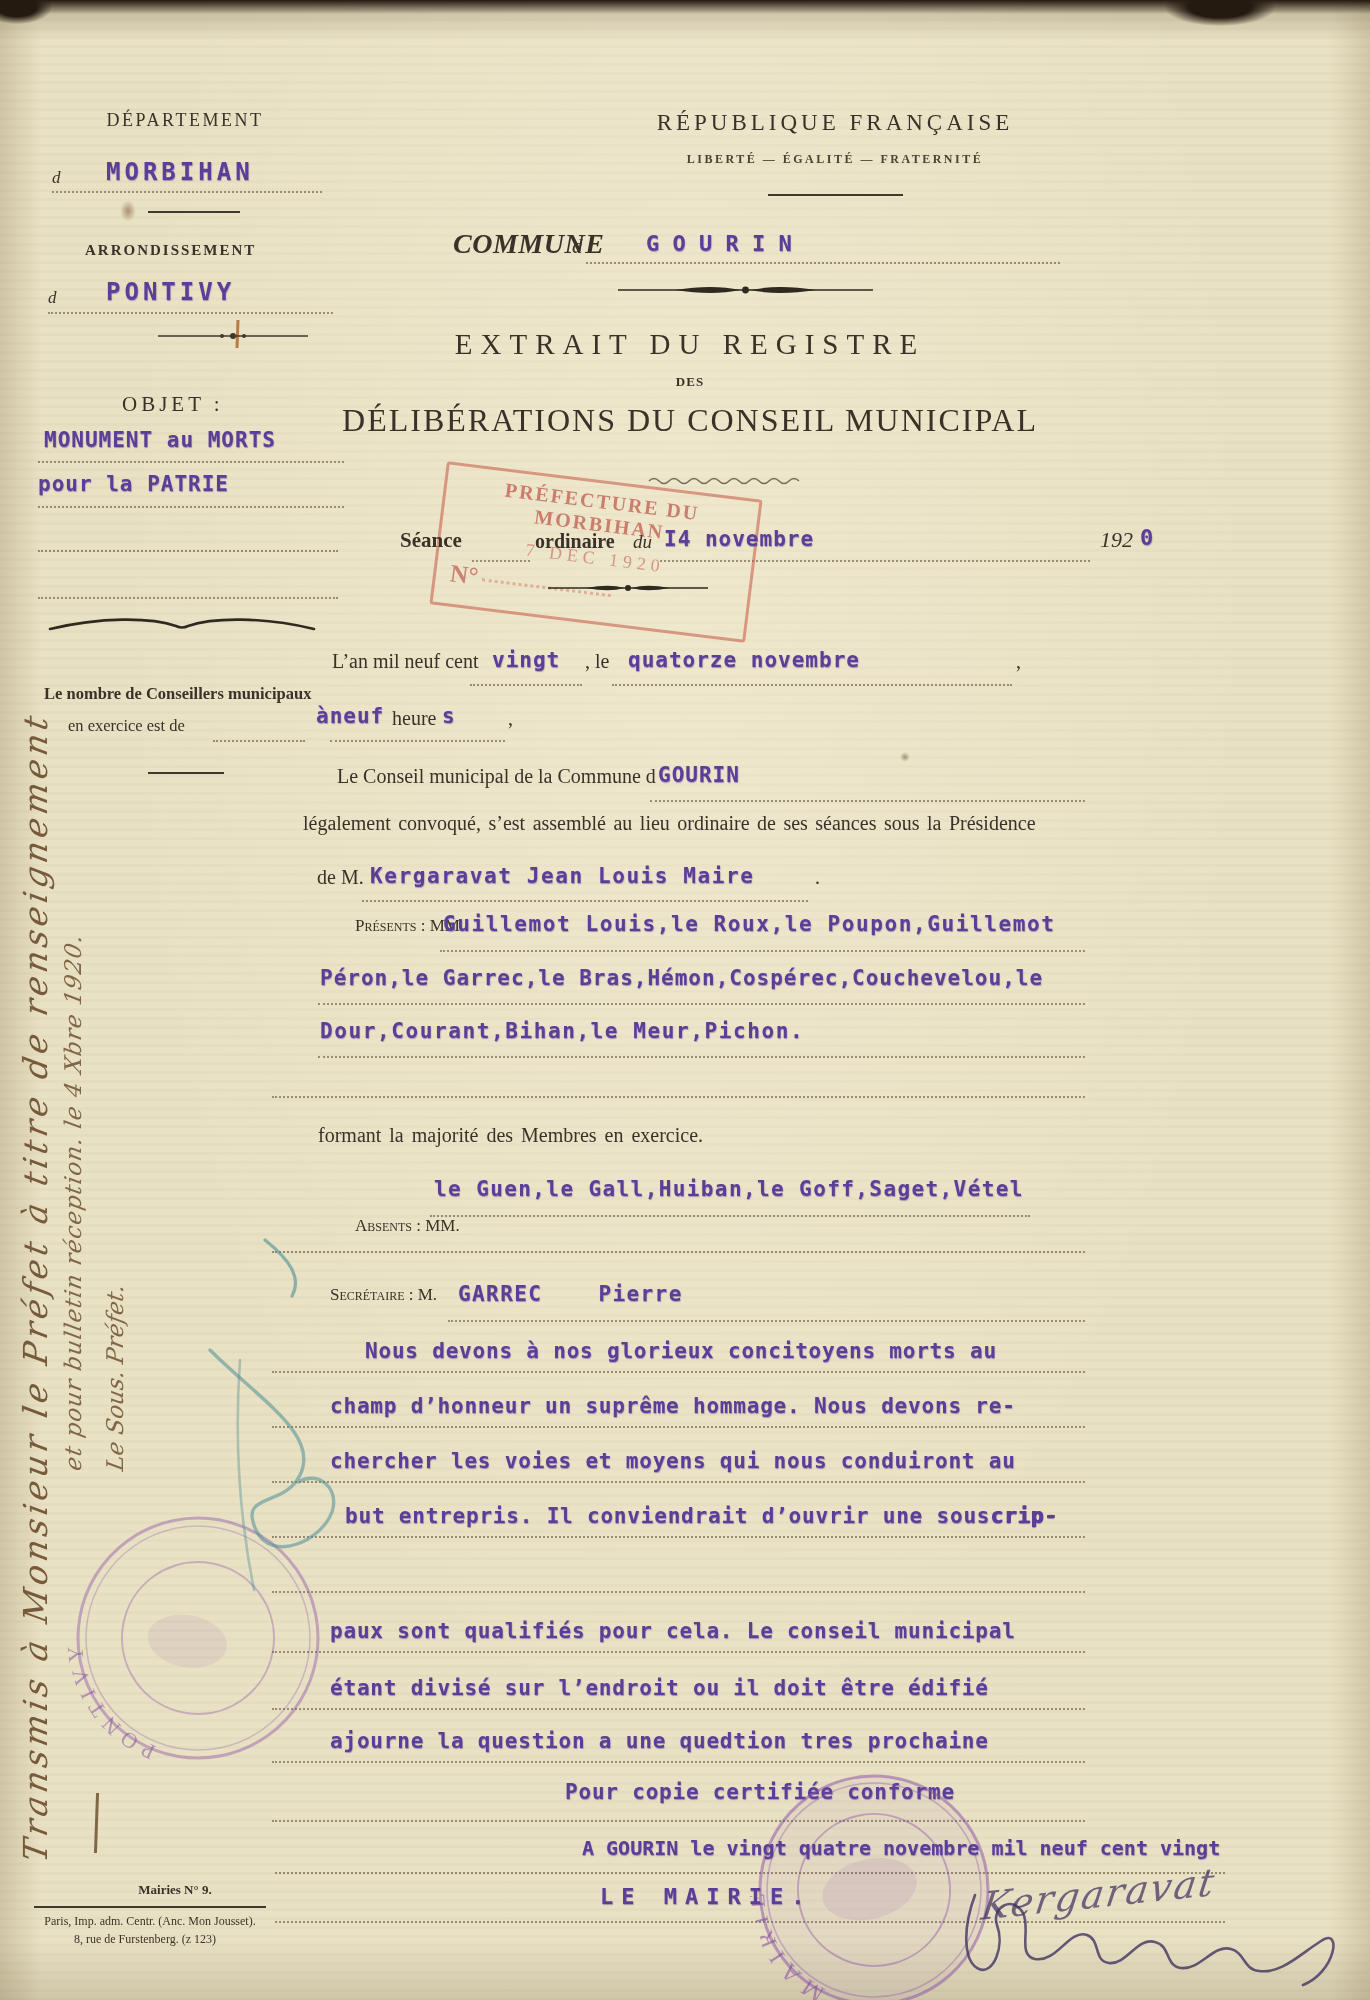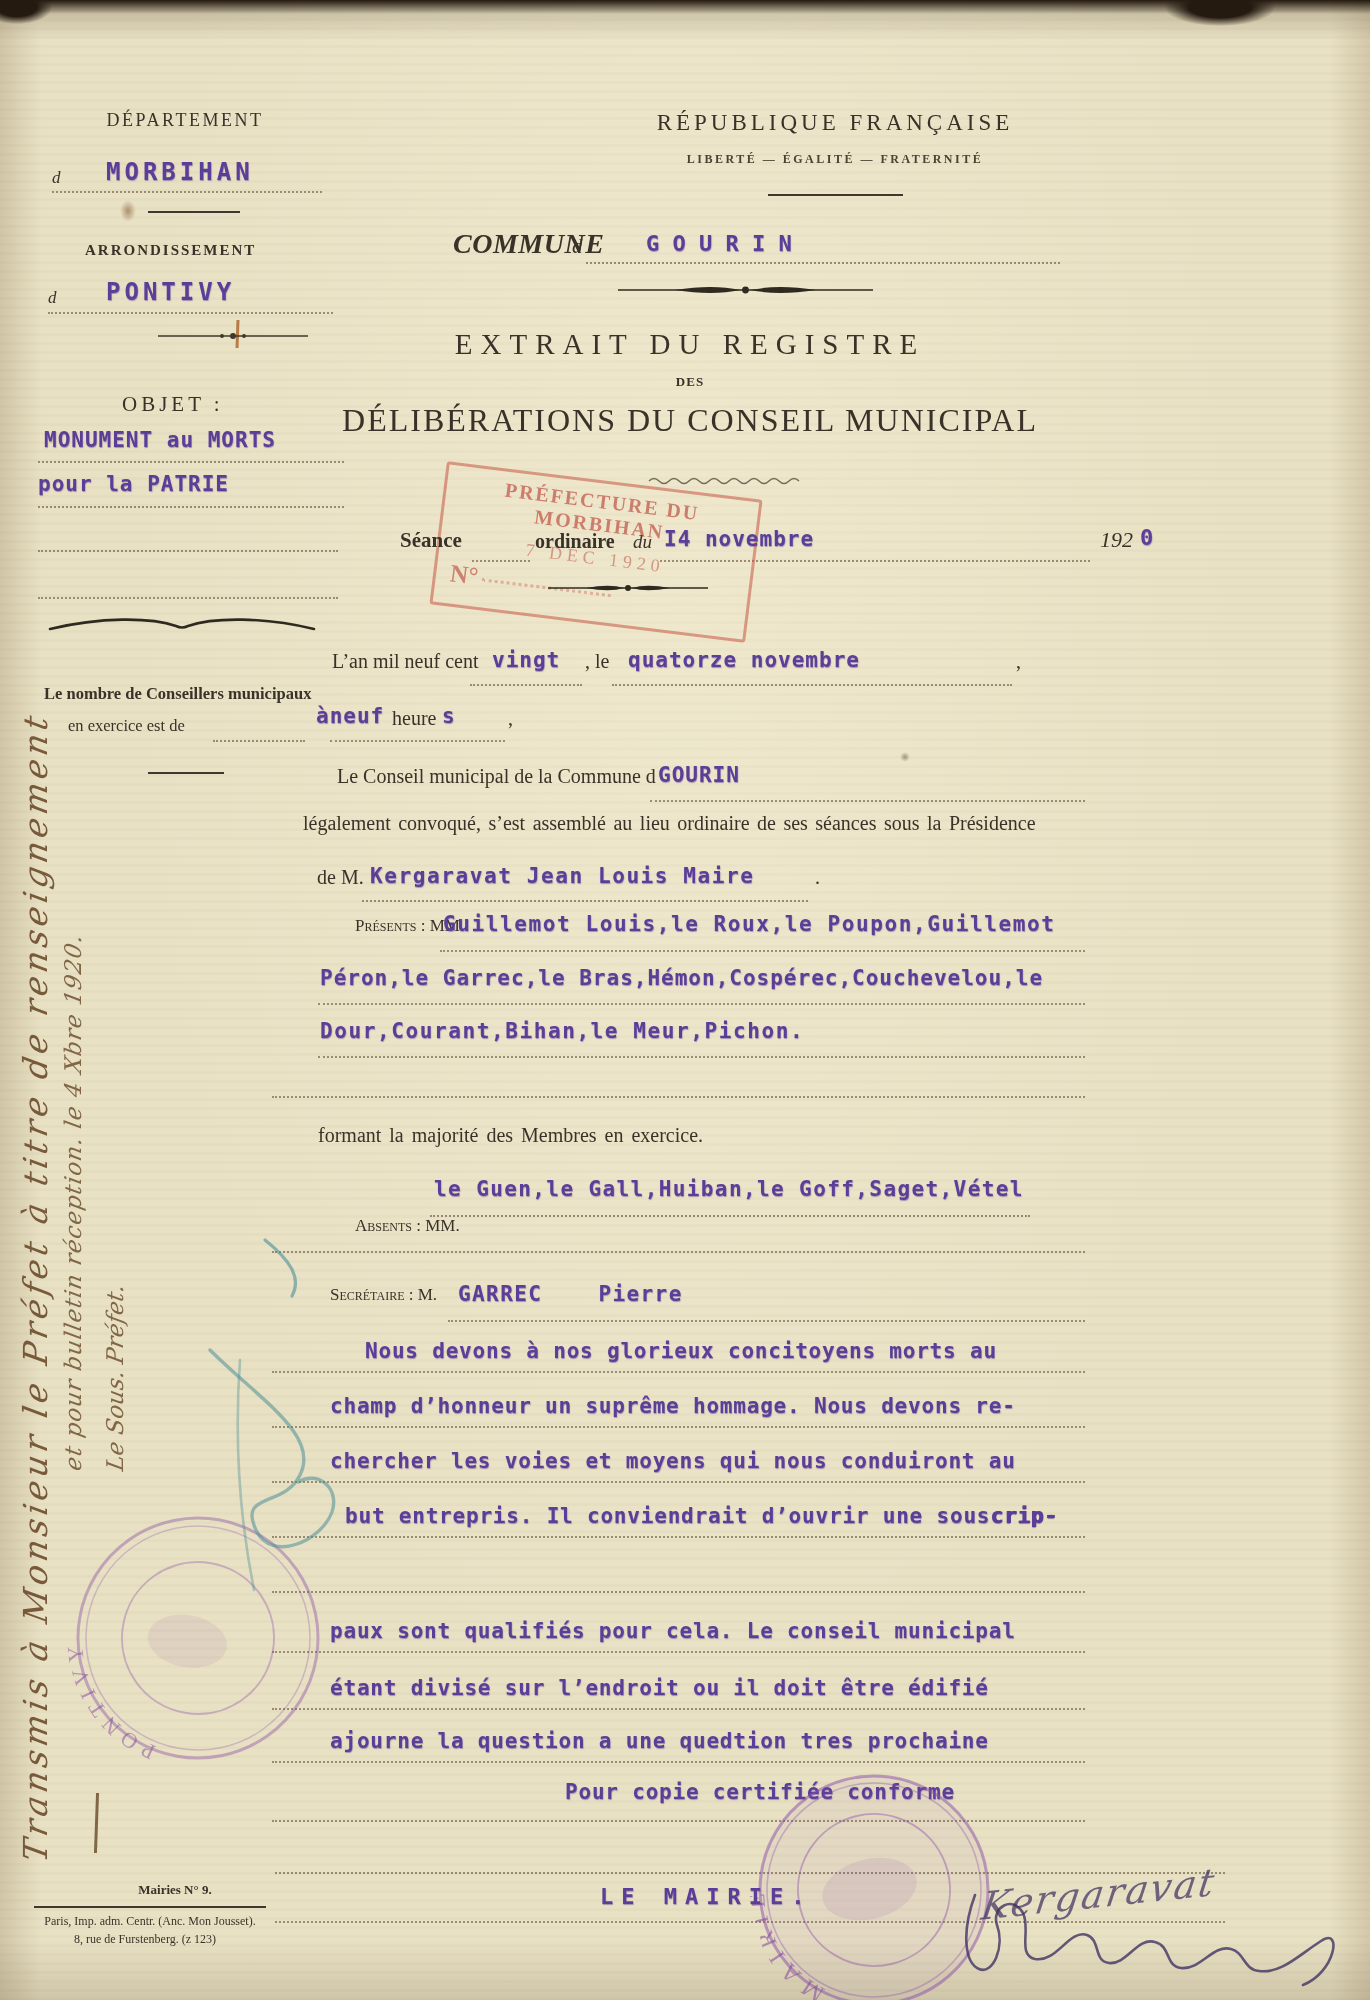--- a/index.html
+++ b/index.html
@@ -207,20 +207,21 @@
   <div class="a typed" style="left:330px;top:1619px;font-size:21px;letter-spacing:.8px;">paux sont qualifiés pour cela. Le conseil municipal</div>
   <div class="dot" style="left:272px;top:1651px;width:813px;"></div>
   <div class="a typed" style="left:330px;top:1676px;font-size:21px;letter-spacing:.8px;">étant divisé sur l’endroit ou il doit être édifié</div>
   <div class="dot" style="left:272px;top:1708px;width:813px;"></div>
   <div class="a typed" style="left:330px;top:1729px;font-size:21px;letter-spacing:.8px;">ajourne la question a une quedtion tres prochaine</div>
   <div class="dot" style="left:272px;top:1761px;width:813px;"></div>
 
   <div class="a typed" style="left:565px;top:1780px;font-size:21px;letter-spacing:.8px;">Pour copie certifiée conforme</div>
   <div class="dot" style="left:272px;top:1820px;width:813px;"></div>
 
+  <div class="a typed typed-tight z2" style="left:582px;top:1836px;">A GOURIN le vingt quatre novembre mil neuf cent vingt</div>
   <div class="dot" style="left:275px;top:1872px;width:950px;"></div>
 
   <div class="a typed z2" style="left:600px;top:1884px;font-size:22px;letter-spacing:8px;">LE MAIRIE.</div>
   <div class="dot" style="left:275px;top:1921px;width:950px;"></div>
 
   <svg class="a z2" style="left:945px;top:1860px;" width="400" height="135" viewBox="0 0 400 135">
     <path d="M30 35 c -14 38 -10 68 4 74 c 14 6 26 -22 18 -44 c -6 -18 16 -30 26 -12 c 8 16 -6 42 12 46 c 22 4 34 -30 52 -24 c 14 5 6 26 22 28 c 18 2 28 -26 46 -21 c 16 4 10 24 26 26 c 20 2 32 -24 50 -19 c 14 4 12 20 28 22 c 22 3 40 -16 62 -30 c 22 -15 14 32 -18 44" fill="none" stroke="rgba(62,48,96,.78)" stroke-width="2.6" stroke-linecap="round"></path>
   </svg>
   <div class="a hand z2" style="left:985px;top:1884px;transform:rotate(-6deg) skewX(-14deg);font-size:38px;color:rgba(62,48,96,.72);letter-spacing:2px;">Kergaravat</div>
 

